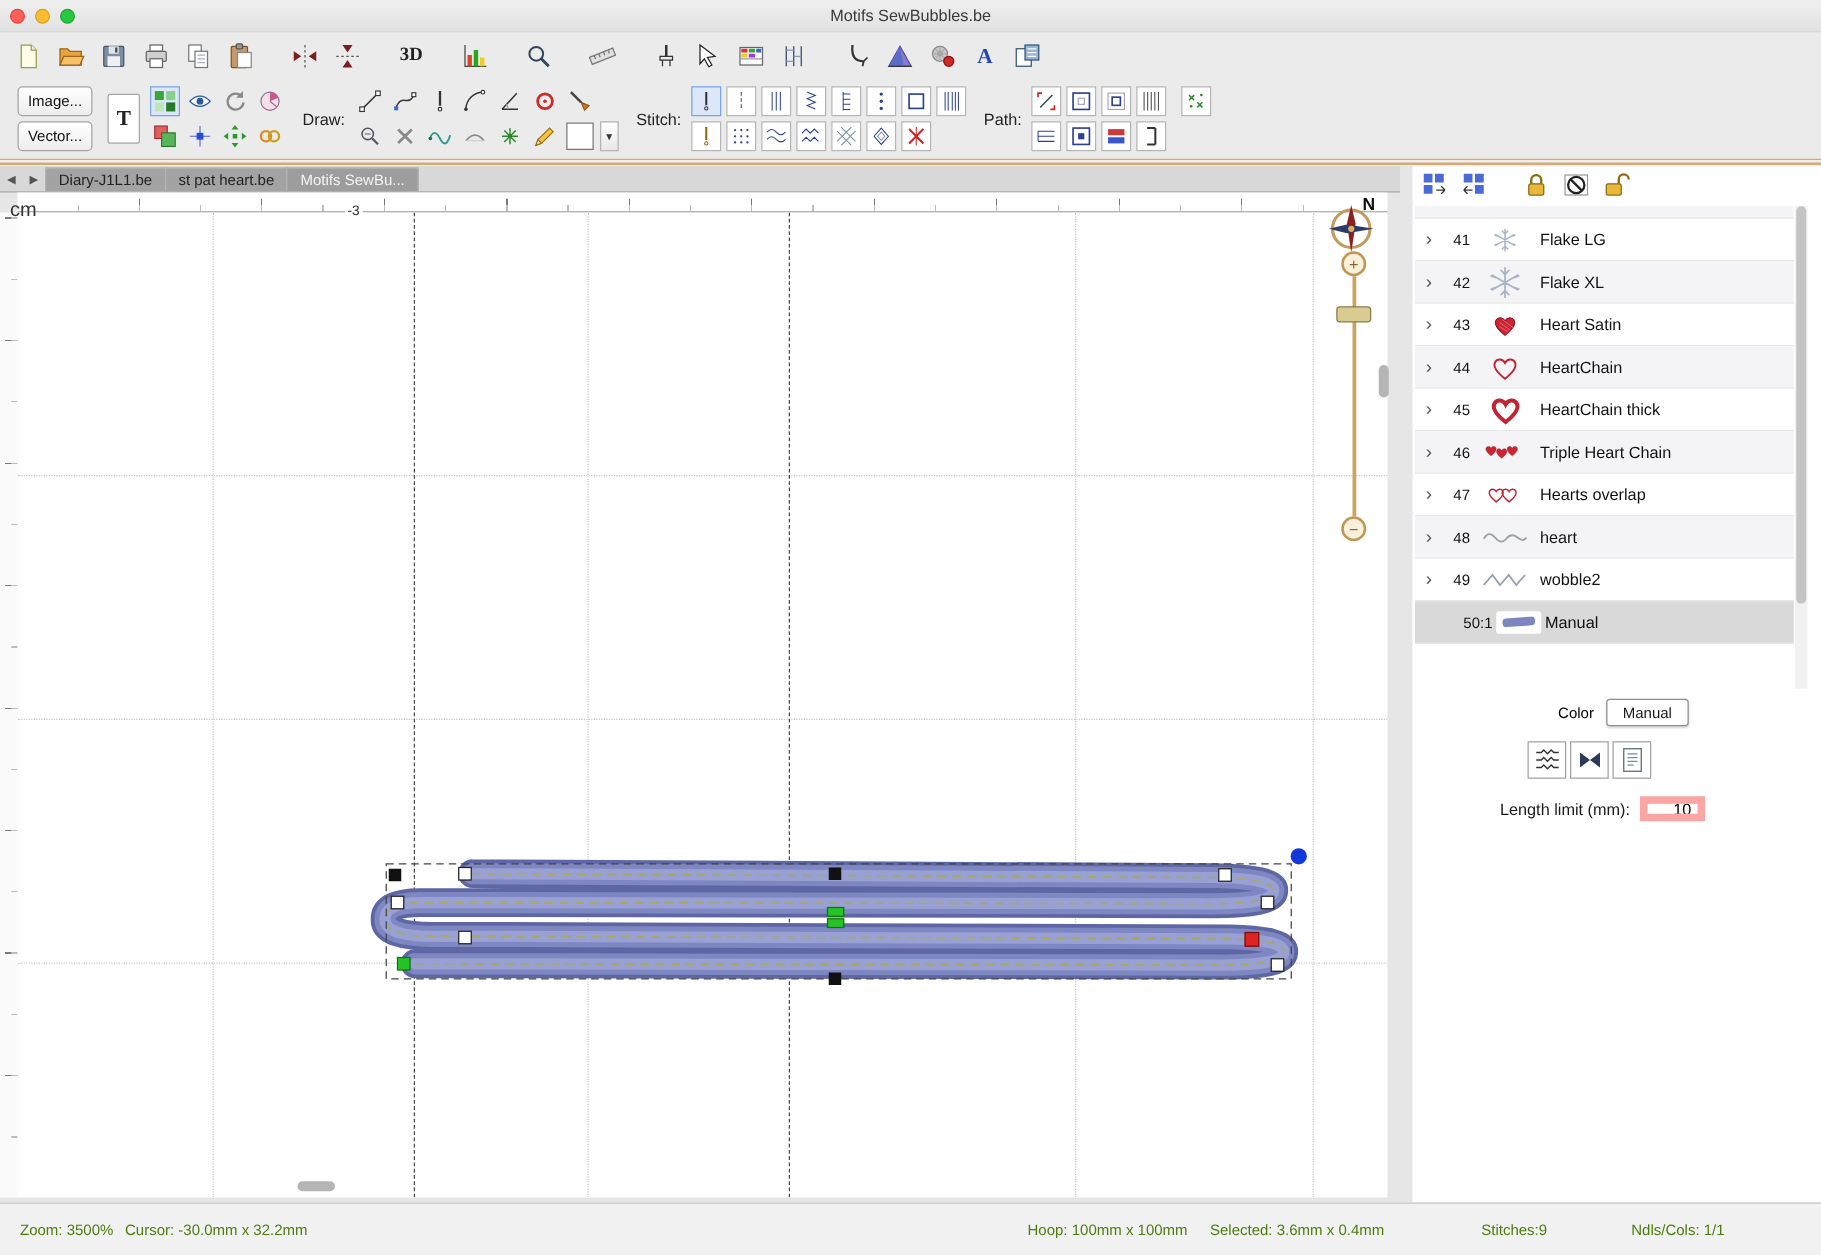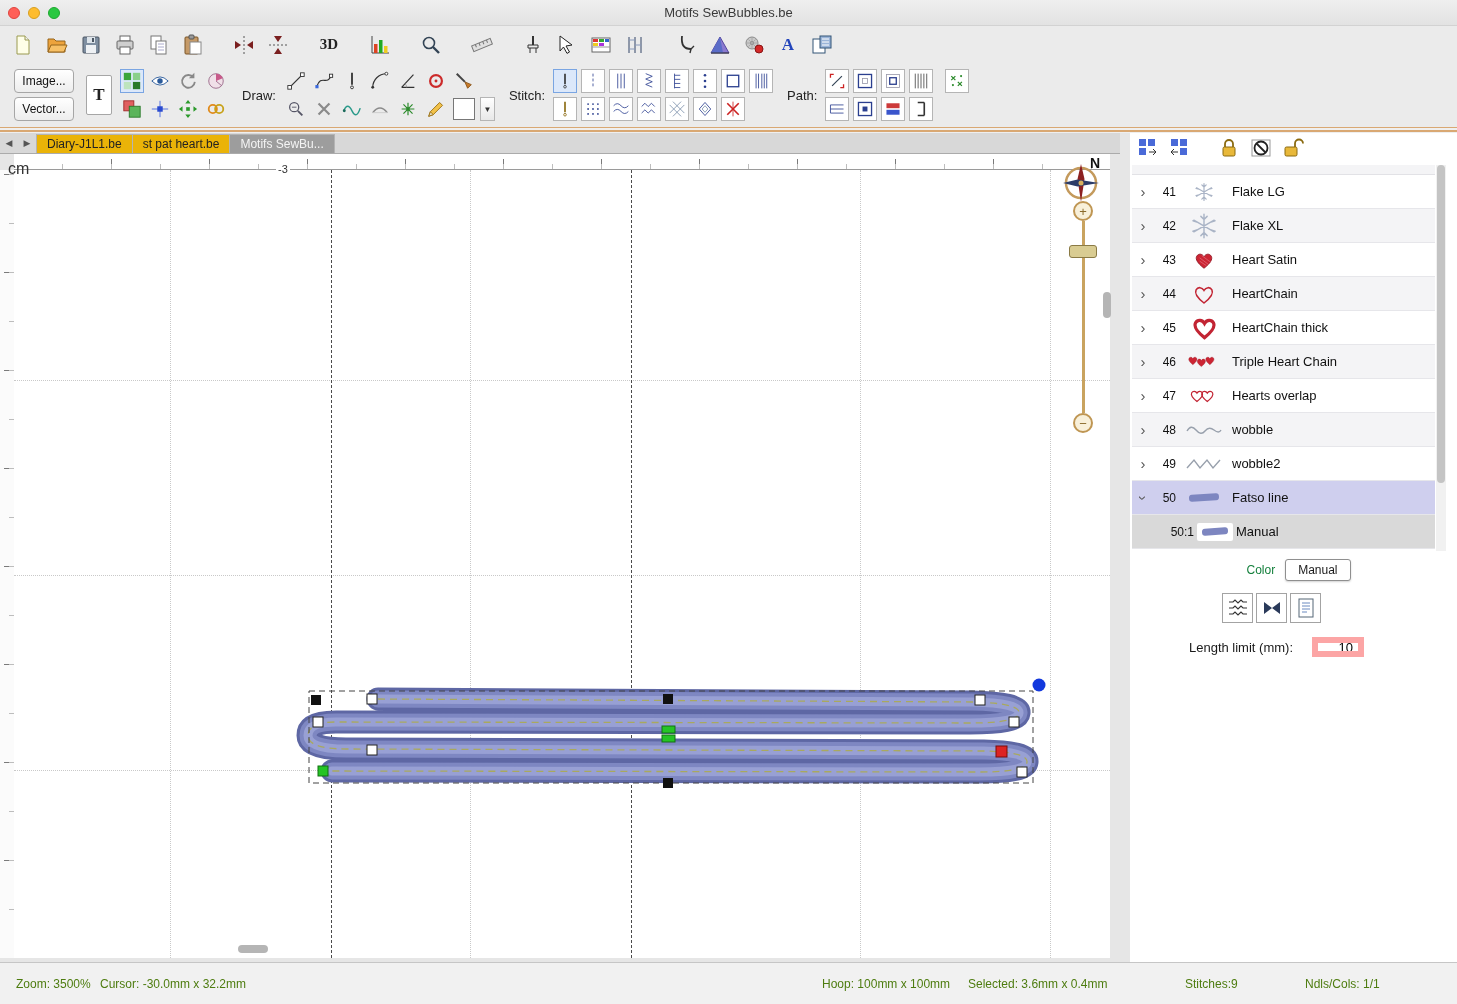--- a/index.html
+++ b/index.html
@@ -40,21 +40,21 @@
 
 .ostrip{position:absolute;top:127px;left:0;width:100%;height:6px;background:#efefef}
 .ostrip::before{content:"";position:absolute;left:0;right:0;top:0;height:1px;background:#d9a873}
 .ostrip::after{content:"";position:absolute;left:0;right:0;top:3px;height:2px;background:#d9a873}
 
 
 .mainrow{position:absolute;top:133px;left:0;width:1457px;height:829px;background:#e6e6e6}
 .leftcol{position:absolute;left:0;top:0;width:1120px;height:829px}
 .tabbar{position:absolute;left:0;top:0;width:1120px;height:21px;background:#d8d8d8;border-bottom:1px solid #ababab;display:flex;align-items:stretch}
 .navarr{width:18px;border:none;background:none;font-size:9px;color:#555;padding:0}
-.tab{padding:0 10px;font-size:12px;display:flex;align-items:center;background:#eab308;border:1px solid #b4b4b4;border-bottom:none;color:#222;margin-top:1px;white-space:nowrap}
+.tab{padding:0 10px;font-size:12px;display:flex;align-items:center;background:#a3a3a3;border:1px solid #b4b4b4;border-bottom:none;color:#222;margin-top:1px;white-space:nowrap}
 .tab+.tab{margin-left:-1px}
 .tab.active{background:#9d9d9d;color:#f4f4f4}
 .hruler{position:absolute;left:14px;top:21px;width:1096px;height:16px;border-bottom:1px solid #9a9a9a;background-color:#fff;background-image:repeating-linear-gradient(90deg,transparent 0,transparent 48px,#bdbdbd 48px,#bdbdbd 49px),repeating-linear-gradient(90deg,transparent 0,transparent 97px,#7a7a7a 97px,#7a7a7a 98px);background-size:100% 5px,100% 10px;background-position:left bottom,left bottom;background-repeat:no-repeat,no-repeat}
 .vruler{position:absolute;left:0;top:37px;width:14px;height:788px;background-color:#fbfbfb;background-image:repeating-linear-gradient(0deg,transparent 0,transparent 48px,#bdbdbd 48px,#bdbdbd 49px),repeating-linear-gradient(0deg,transparent 0,transparent 97px,#7a7a7a 97px,#7a7a7a 98px);background-size:5px 100%,10px 100%;background-position:right top,right top;background-repeat:no-repeat,no-repeat}
 .cmlabel{position:absolute;left:8px;top:27px;font-size:16px;color:#333;z-index:3}
 .m3label{position:absolute;left:276px;top:30px;font-size:11px;color:#333;z-index:3;background:#fff;padding:0 2px}
 .canvas{position:absolute;left:14px;top:37px;width:1096px;height:788px;background:#fff;overflow:hidden}
 .guide{position:absolute;top:0;bottom:0;width:0;border-left:1px dashed #4a4a4a}
 .gridv{position:absolute;top:0;bottom:0;width:0;border-left:1px dotted #c9c9c9}
 .gridh{position:absolute;left:0;right:0;height:0;border-top:1px dotted #c9c9c9}
@@ -85,25 +85,25 @@
 .mnum.wide{width:44px}
 .micon{width:56px;display:flex;align-items:center;justify-content:center}
 .micon.narrow{width:42px}
 .mlabel{color:#111}
 .fatline{width:30px;height:7px;border-radius:3px;background:#7d86c0;transform:rotate(-4deg)}
 .subchip{width:36px;height:18px;background:#fff;border-radius:2px;display:flex;align-items:center;justify-content:center}
 .pscroll{position:absolute;left:306px;top:32px;width:10px;height:386px;background:#f1f1f1}
 .pthumb{position:absolute;left:1px;top:0;width:8px;height:318px;background:#c4c4c4;border-radius:4px}
 .props{position:absolute;left:0;top:426px;width:327px}
 .seg{display:flex;justify-content:center;align-items:center}
-.segplain{border:none;background:none;font-size:12px;padding:3px 10px;color:#15803d}
+.segplain{border:none;background:none;font-size:12px;padding:3px 10px;color:#000000}
 .segactive{border:1px solid #8f8f8f;font-size:12px;padding:3px 12px;background:#fff;border-radius:3px;box-shadow:0 1px 2px rgba(0,0,0,.18)}
 .prow{display:flex;justify-content:center;gap:3px;margin-top:12px;transform:translateX(-22px)}
 .pbtn{width:31px;height:30px;background:#fff;border:1px solid #a3a3a3;display:flex;align-items:center;justify-content:center;padding:0}
-.limitrow{display:flex;align-items:center;justify-content:flex-end;margin-top:14px;padding-right:93px;gap:19px;font-size:13px}
+.limitrow{display:flex;align-items:center;justify-content:flex-end;margin-top:14px;padding-right:93px;gap:8px;font-size:13px}
 .limitinput{width:52px;height:20px;border:6px solid #fca5a5;background:#fff;text-align:right;padding-right:5px;font-size:13px;font-family:inherit}
 
 
 .statusbar{position:absolute;left:0;top:962px;width:1457px;height:42px;background:#f1f1f1;border-top:1px solid #c6c6c6}
 .sbi{position:absolute;top:14px;color:#4d7c0f;white-space:nowrap;font-size:12px}
 .sbi.bold{font-weight:400}
 </style>
 </head>
 <body>
 
@@ -802,42 +802,34 @@
       </div>
 
       <div class="mrow alt">
         <button class="chev">›</button>
         <span class="mnum">48</span>
         <span class="micon">
             <svg viewBox="0 0 36 16" width="36" height="16">
               <path d="M1 9q4-7 9-1t9 1 9-1 7 0" fill="none" stroke="#98a0ac" stroke-width="1.4"></path>
             </svg>
           </span>
-        <span class="mlabel">wobble</span>
+        <span class="mlabel">heart</span>
       </div>
 
       <div class="mrow">
         <button class="chev">›</button>
         <span class="mnum">49</span>
         <span class="micon">
             <svg viewBox="0 0 36 16" width="36" height="16">
               <path d="M1 12L8 4l6 8 7-8 6 8 7-8" fill="none" stroke="#98a0ac" stroke-width="1.4"></path>
             </svg>
           </span>
         <span class="mlabel">wobble2</span>
       </div>
 
-      <div class="mrow selected">
-        <button class="chev exp">›</button>
-        <span class="mnum">50</span>
-        <span class="micon">
-            <span class="fatline"></span>
-          </span>
-        <span class="mlabel">Fatso line</span>
-      </div>
 
       <div class="mrow subrow">
         <span class="chev"></span>
         <span class="mnum wide">50:1</span>
         <span class="micon narrow">
             <span class="subchip">
               <span class="fatline" style="width:26px"></span>
             </span>
           </span>
         <span class="mlabel">Manual</span>

